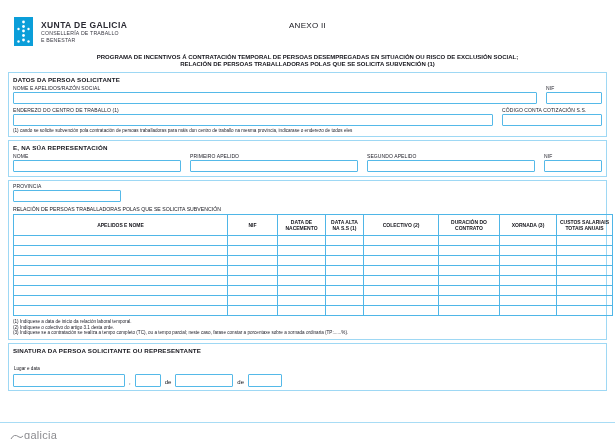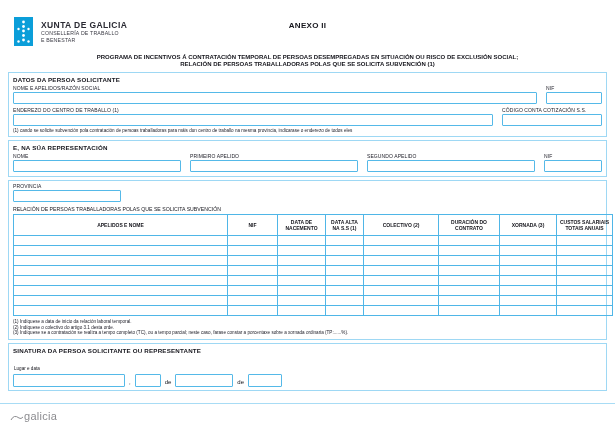--- a/index.html
+++ b/index.html
@@ -9,21 +9,21 @@
     font-family:"Liberation Sans", sans-serif; color:#15151c; overflow:hidden;
     margin:0 auto;
   }
   
   .hdr { display:flex; align-items:flex-start; padding:17px 10px 0 14px; height:48px; }
   .logo { width:19px; height:29px; flex:0 0 auto; }
   .org { margin-left:8px; padding-top:3px; }
   .org-name { font-size:8.5px; font-weight:bold; letter-spacing:.4px; color:#2a2a33; }
   .org-dept { font-size:5.2px; color:#3a3a44; letter-spacing:.2px; margin-top:1px; line-height:5.5px; }
   .annex { position:absolute; left:50%; top:21px; transform:translateX(-50%);
-           font-size:8px; font-weight:bold; letter-spacing:.3px; }
+           font-size:8px; font-weight:normal; letter-spacing:.3px; }
   
   .title { text-align:center; font-weight:bold; font-size:6px; line-height:7px;
            margin:6px 40px 4px 40px; }
   
   .box { border:1px solid #9ed8f4; margin:0 8px 3px 8px; padding:2px 4px 3px 4px; background:#fff; }
   .sec-title { font-size:6.2px; font-weight:bold; letter-spacing:.2px; margin:1px 0 2px 0; }
   .lbl { font-size:5px; letter-spacing:.1px; color:#1c1c26; margin-bottom:1px; display:block; }
   .inp { display:block; width:100%; height:12px; border:1px solid #55b9e8; background:#fff;
          border-radius:1px; font-size:7px; padding:0 2px; font-family:"Liberation Sans",sans-serif; }
   .frow { display:flex; gap:9px; margin-bottom:3px; }
@@ -39,21 +39,21 @@
   table.workers td { border:1px solid #4fb6e7; height:10px; font-size:6px; padding:0 2px; }
   .fnotes { margin-top:3px; }
   .fnote { font-size:4.6px; line-height:5.6px; color:#22222c; }
   
   .sig-box { height:48px; position:relative; }
   .sig-fields { position:absolute; left:4px; bottom:3px; display:flex; align-items:flex-end; gap:4px; }
   .sig-lbl { position:absolute; left:5px; bottom:19px; font-size:4.6px; }
   .sig-inp { height:13px; border:1px solid #55b9e8; background:#fff; border-radius:1px; }
   .sig-sep { font-size:6px; padding-bottom:2px; }
   
-  .footer { position:absolute; left:0; right:0; bottom:0; height:36px;
+  .footer { position:absolute; left:0; right:0; bottom:0; height:17px;
             border-top:1px solid #a8dcf5; }
   .brand { position:absolute; left:10px; top:6px; display:flex; align-items:flex-end; }
   .brand-text { font-size:11px; color:#8c8c90; letter-spacing:.3px; }
 </style>
 </head>
 <body>
 
 <div class="page">
 
   <div class="hdr">

